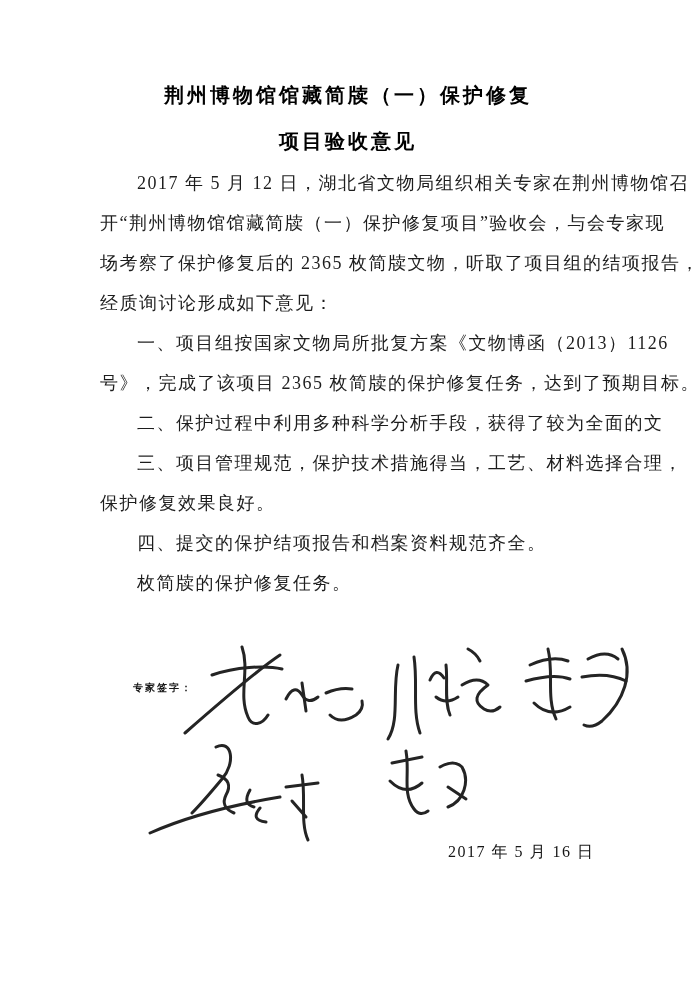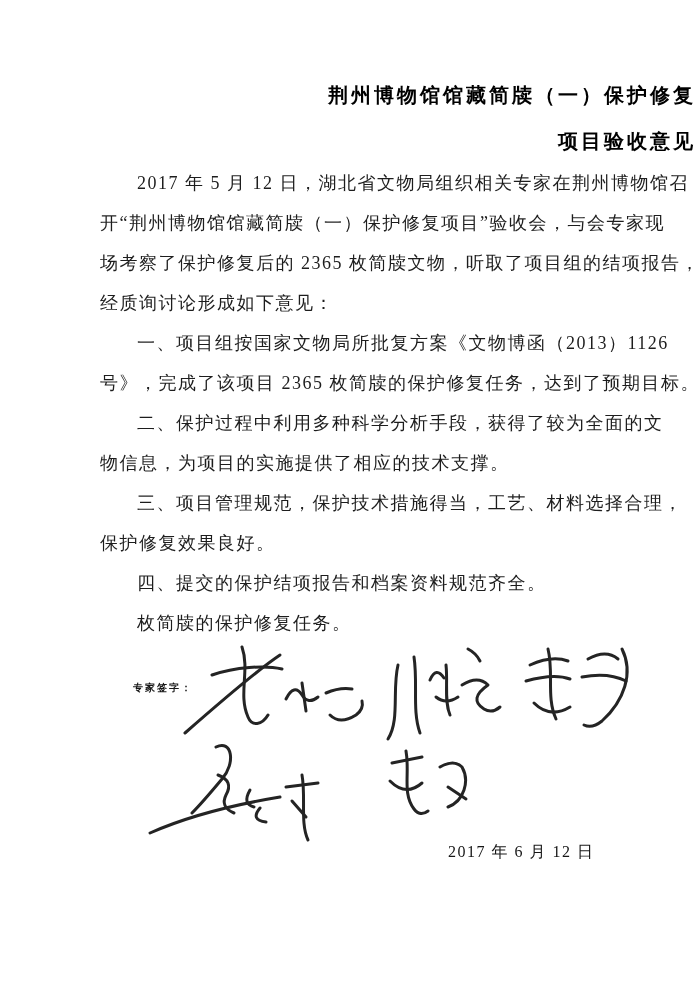--- a/index.html
+++ b/index.html
@@ -6,21 +6,21 @@
   .page{
     position:relative;
     width:696px;height:988px;
     background:#ffffff;
     color:#1d1d1d;
     font-family:"Liberation Serif","DejaVu Serif",serif;
     overflow:hidden;
   }
   .title-block{
     position:absolute;top:72px;left:0;right:0;
-    text-align:right;
+    text-align:center;
     font-family:"Liberation Sans","DejaVu Sans",sans-serif;
     font-weight:bold;
     font-size:20px;
     line-height:46px;
     letter-spacing:3px;
     color:#000000;
   }
   .body-block{
     position:absolute;top:163px;left:63px;width:575px;
     font-size:18px;
@@ -64,21 +64,20 @@
   </div>
 
   <div class="body-block">
     <div class="line indent">2017 年 5 月 12 日，湖北省文物局组织相关专家在荆州博物馆召</div>
     <div class="line">开“荆州博物馆馆藏简牍（一）保护修复项目”验收会，与会专家现</div>
     <div class="line">场考察了保护修复后的 2365 枚简牍文物，听取了项目组的结项报告，</div>
     <div class="line">经质询讨论形成如下意见：</div>
     <div class="line indent">一、项目组按国家文物局所批复方案《文物博函（2013）1126</div>
     <div class="line">号》，完成了该项目 2365 枚简牍的保护修复任务，达到了预期目标。</div>
     <div class="line indent">二、保护过程中利用多种科学分析手段，获得了较为全面的文</div>
-    <div class="line">物信息，为项目的实施提供了相应的技术支撑。</div>
     <div class="line indent">三、项目管理规范，保护技术措施得当，工艺、材料选择合理，</div>
     <div class="line">保护修复效果良好。</div>
     <div class="line indent">四、提交的保护结项报告和档案资料规范齐全。</div>
     <div class="line indent">枚简牍的保护修复任务。</div>
   </div>
 
   <div class="sig-label">专家签字：</div>
 
   <svg class="sigs" viewBox="0 0 510 230" width="510" height="230" xmlns="http://www.w3.org/2000/svg">
 
@@ -125,15 +124,15 @@
 
     <g>
       <path d="M262,128 l30,-6"></path>
       <path d="M276,116 C280,138 272,158 284,174 q6,8 14,2"></path>
       <path d="M260,146 q16,16 32,2"></path>
       <path d="M310,132 q14,-8 22,0 C340,146 334,166 318,172"></path>
       <path d="M318,152 l18,12"></path>
     </g>
   </svg>
 
-  <div class="date-line">2017 年 6 月 12 日</div>
+  <div class="date-line">2017 年 5 月 16 日</div>
 
 </div>
 
 </body></html>

